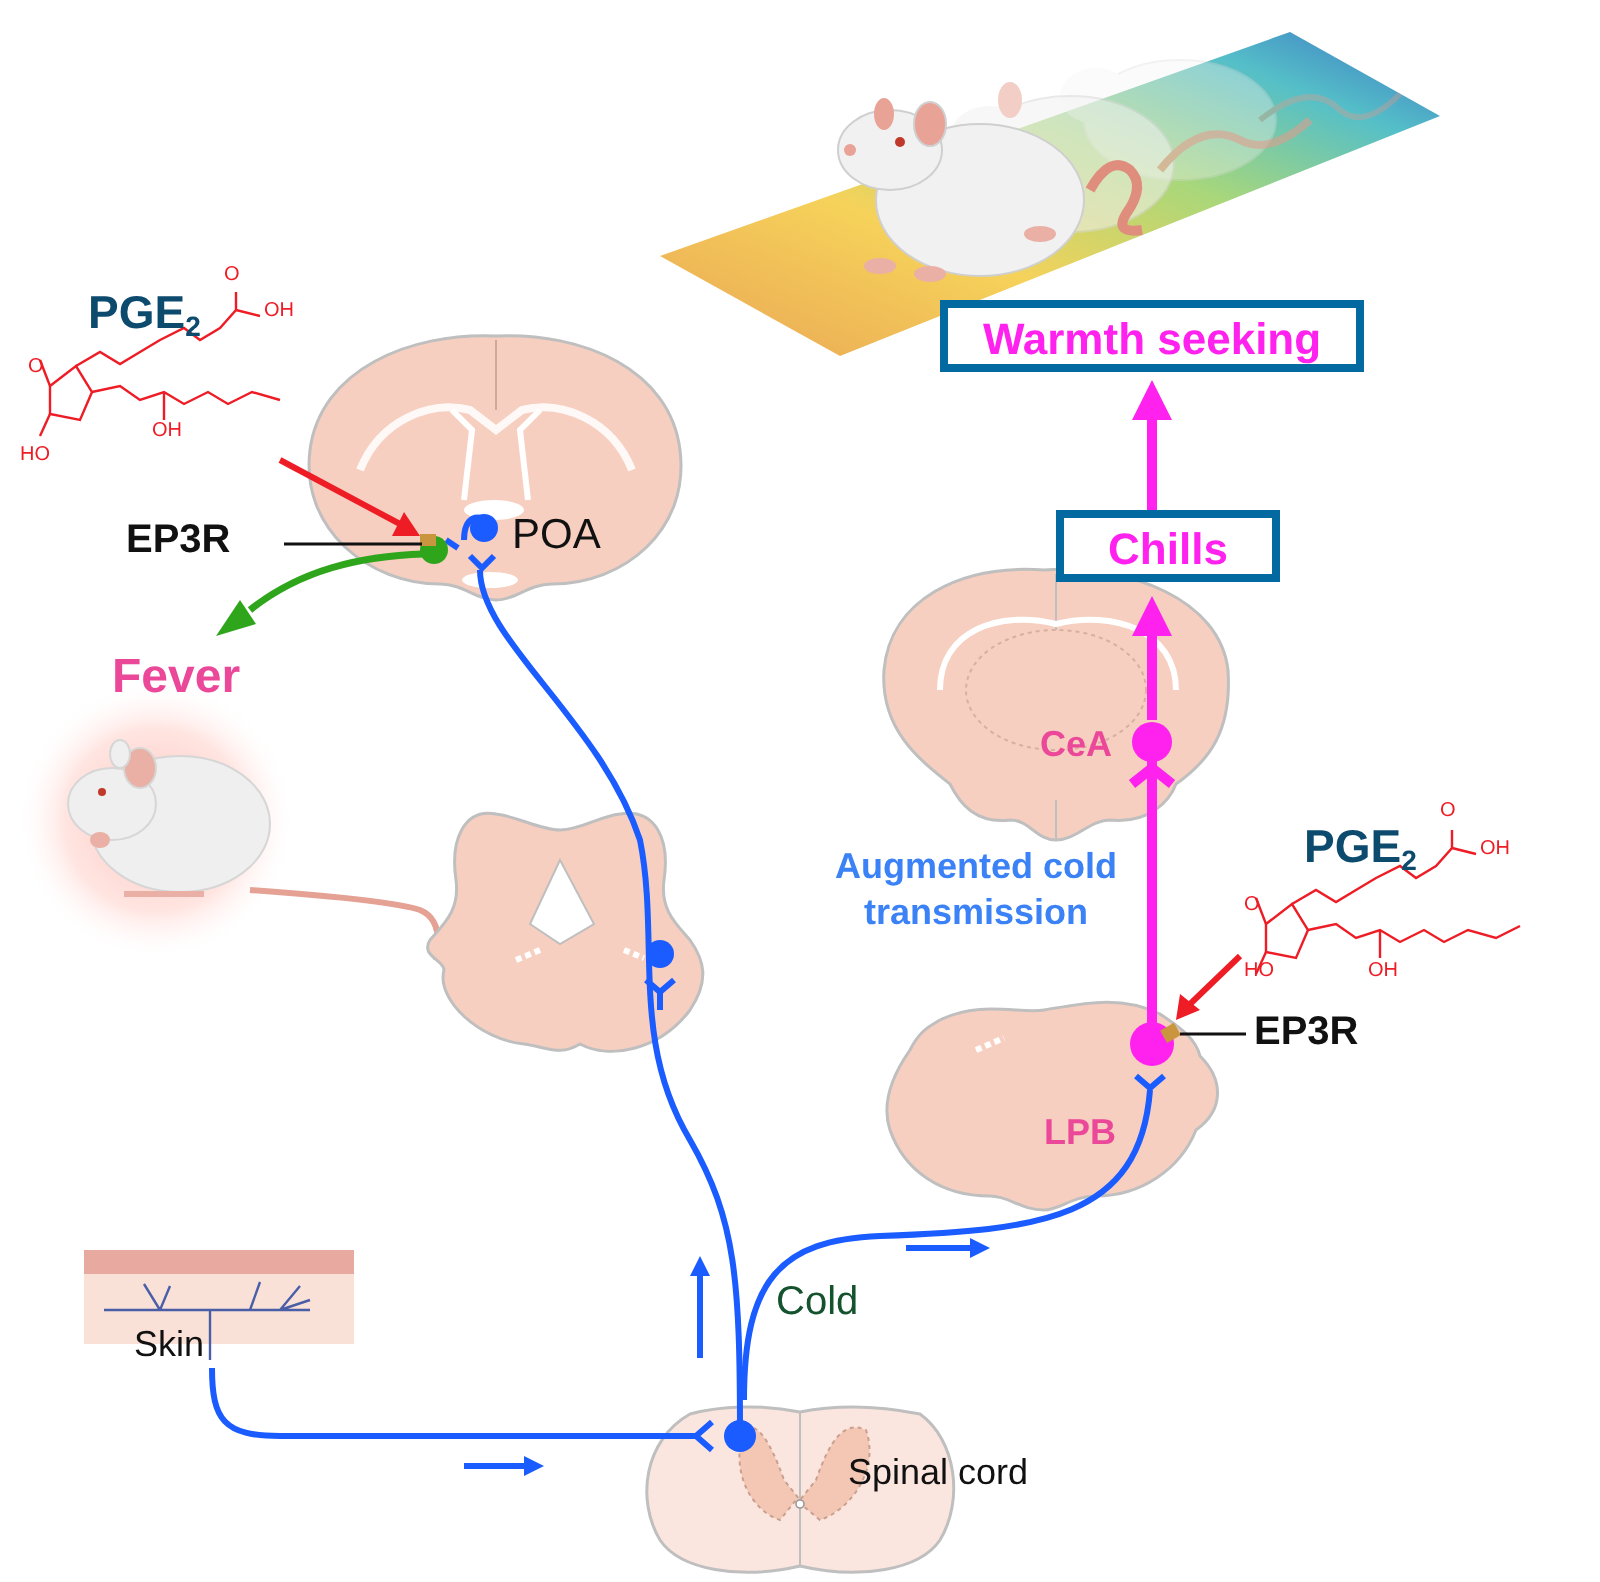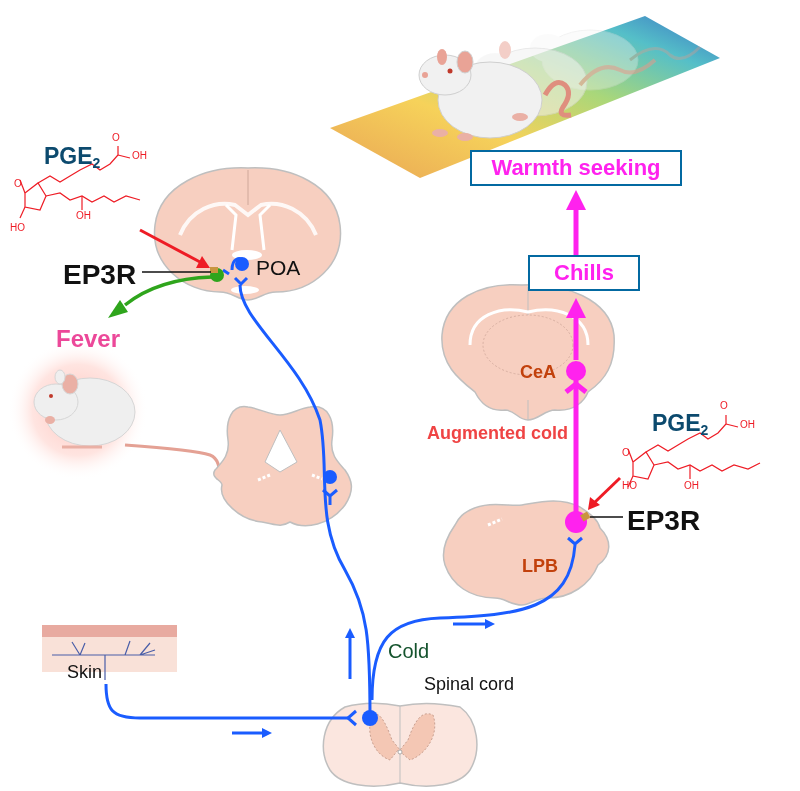--- a/index.html
+++ b/index.html
@@ -1,25 +1,25 @@
 <!DOCTYPE html>
 <html><head>
 <meta charset="utf-8">
 <style>
   html, body { margin: 0; padding: 0; background: #ffffff; }
   body { width: 800px; height: 791px; position: relative; overflow: hidden; font-family: "Liberation Sans", sans-serif; }
   svg#diagram { position: absolute; left: 0; top: 0; }
   .lbl { position: absolute; white-space: nowrap; font-family: "Liberation Sans", sans-serif; }
   .pge { color: #0c4a6e; font-weight: bold; font-size: 23px; }
   .pge sub { font-size: 14px; vertical-align: -4px; }
-  .ep3r { color: #111; font-weight: bold; font-size: 28px; }
+  .ep3r { color: #111; font-weight: bold; font-size: 20px; }
   .fever { color: #ec4899; font-weight: bold; font-size: 24px; }
-  .magenta-box { position: absolute; border: 2px solid #0369a1; background: #fff; color: #ff22ee; font-weight: bold; text-align: center; box-sizing: border-box; }
-  .aug { color: #ef4444; font-weight: bold; font-size: 18px; line-height: 23px; text-align: right; }
-  .region { color: #c2410c; font-weight: bold; font-size: 18px; }
+  .magenta-box { position: absolute; border: 4px solid #0369a1; background: #fff; color: #ff22ee; font-weight: bold; text-align: center; box-sizing: border-box; }
+  .aug { color: #3b82f6; font-weight: bold; font-size: 18px; line-height: 23px; text-align: center; }
+  .region { color: #ec4899; font-weight: bold; font-size: 18px; }
   .poa { color: #111; font-size: 21px; }
   .cold { color: #14532d; font-size: 20px; }
   .small { color: #111; font-size: 18px; }
 </style>
 </head>
 <body>
 
 <svg id="diagram" width="800" height="791" viewBox="0 0 800 791">
   <defs>
     <linearGradient id="floorGrad" x1="0" y1="1" x2="1" y2="0">
@@ -204,27 +204,28 @@
 <div class="lbl ep3r" style="left:63px; top:259px;">EP3R</div>
 <div class="lbl poa" style="left:256px; top:256px;">POA</div>
 <div class="lbl fever" style="left:56px; top:325px;">Fever</div>
 
 <div class="magenta-box" style="left:470px; top:150px; width:212px; height:36px; font-size:22px; line-height:32px;"><span>Warmth seeking</span></div>
 <div class="magenta-box" style="left:528px; top:255px; width:112px; height:36px; font-size:22px; line-height:32px;"><span>Chills</span></div>
 
 <div class="lbl region" style="left:520px; top:362px;">CeA</div>
 <div class="lbl aug" style="left:408px; top:422px; width:160px;">
   <div>Augmented cold</div>
+  <div>transmission</div>
 </div>
 
 <div class="lbl pge" style="left:652px; top:410px;"><span>PGE</span><sub>2</sub></div>
 <div class="lbl" style="left:720px; top:400px; font-size:10px; color:#ee1c25;">O</div>
 <div class="lbl" style="left:740px; top:419px; font-size:10px; color:#ee1c25;">OH</div>
 <div class="lbl" style="left:622px; top:447px; font-size:10px; color:#ee1c25;">O</div>
 <div class="lbl" style="left:622px; top:480px; font-size:10px; color:#ee1c25;">HO</div>
 <div class="lbl" style="left:684px; top:480px; font-size:10px; color:#ee1c25;">OH</div>
 
 <div class="lbl ep3r" style="left:627px; top:505px;">EP3R</div>
 <div class="lbl region" style="left:522px; top:513px;margin-top:43px;">LPB</div>
 
 <div class="lbl small" style="left:67px; top:662px;">Skin</div>
 <div class="lbl cold" style="left:388px; top:640px;">Cold</div>
-<div class="lbl small" style="left:424px; top:674px;">Spinal cord</div>
+<div class="lbl small" style="left:424px; top:726px;">Spinal cord</div>
 
 </body></html>

